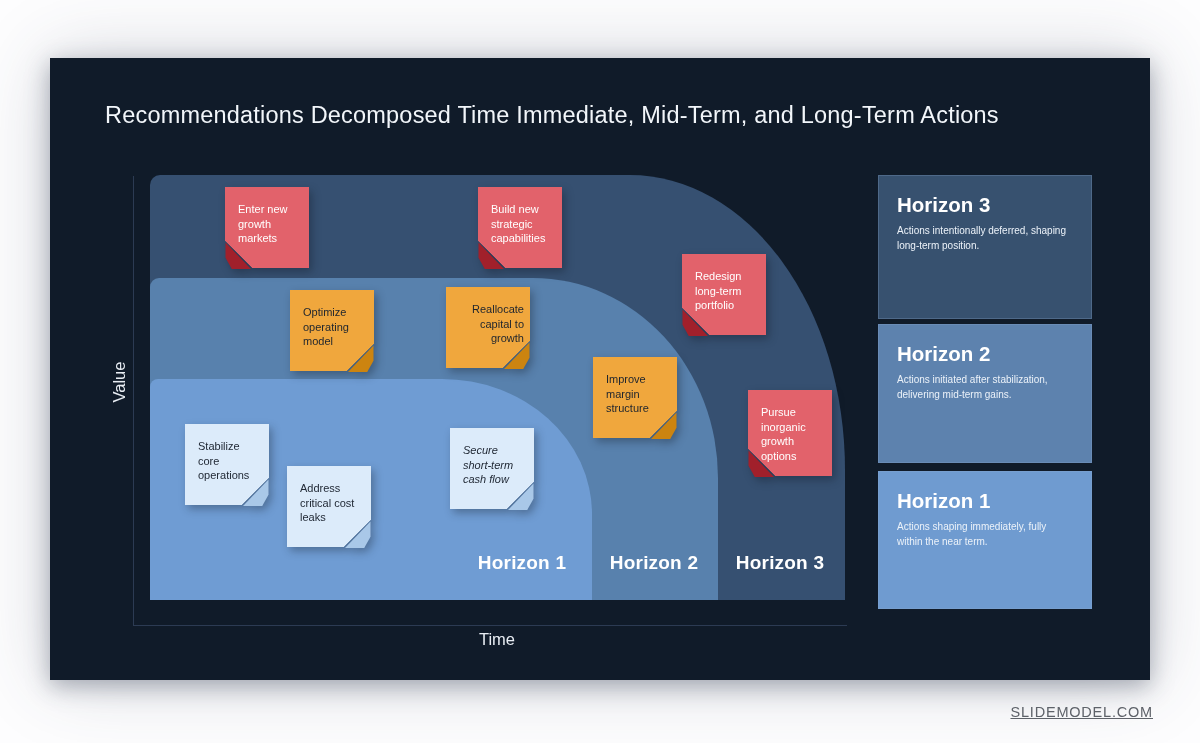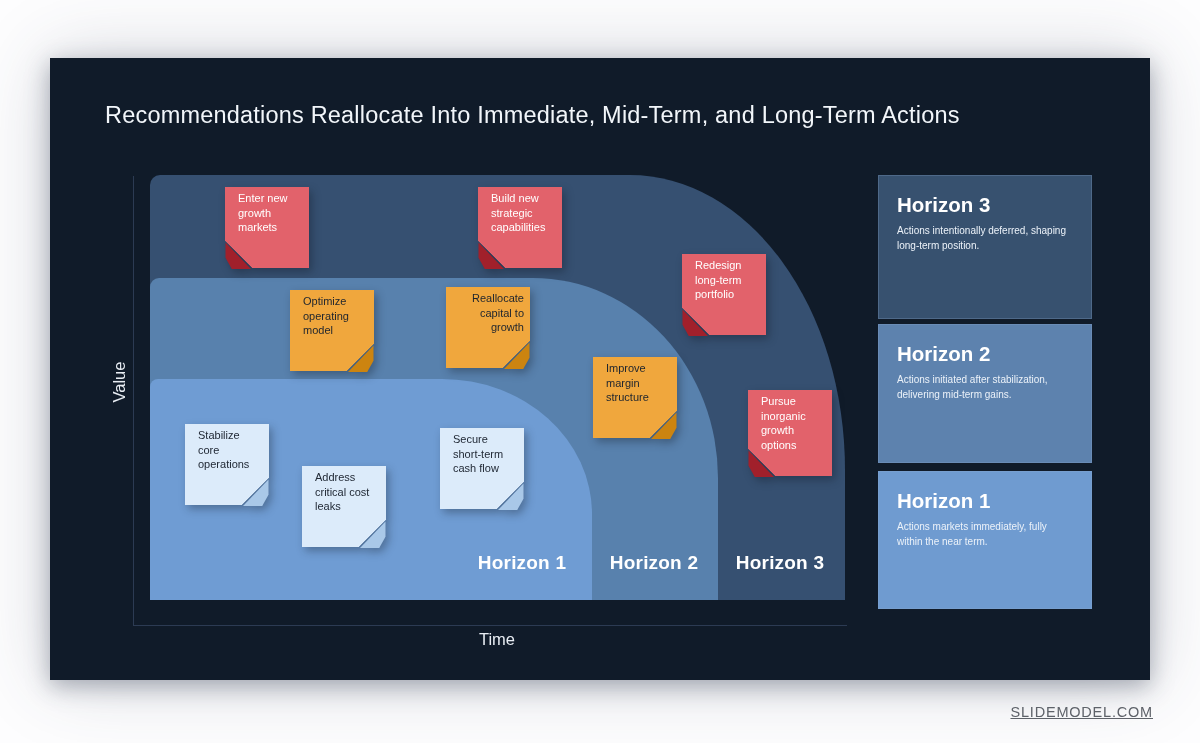--- a/index.html
+++ b/index.html
@@ -63,21 +63,21 @@
     position: absolute; top: 494px; width: 150px; text-align: center;
     color: #ffffff; font-size: 19px; font-weight: bold; letter-spacing: .2px;
   }
   .band-label.l1 { left: 397px; }
   .band-label.l2 { left: 529px; }
   .band-label.l3 { left: 655px; }
 
   
   .note {
     position: absolute; width: 84px; height: 81px;
-    padding: 4px 6px 6px 13px;
+    padding: 15px 6px 6px 13px;
     font-size: 11px; line-height: 1.32;
     filter: drop-shadow(3px 4px 4px rgba(8,14,24,.32));
   }
   .note .fold {
     position: absolute; width: 26px; height: 27px; bottom: -1px;
   }
   
   .note.red {
     background: linear-gradient(45deg, rgba(0,0,0,0) 19px, #e2626b 19.5px);
     color: #ffffff;
@@ -108,22 +108,22 @@
   }
 
   .n1  { left: 175px; top: 129px; }
   .n2  { left: 428px; top: 129px; }
   .n3  { left: 632px; top: 196px; }
   .n4  { left: 698px; top: 320px; height: 86px; margin-top: 12px; }
   .n5  { left: 240px; top: 232px; }
   .n6  { left: 396px; top: 229px; text-align: right; }
   .n7  { left: 543px; top: 299px; }
   .n8  { left: 135px; top: 366px; }
-  .n9  { left: 252px; top: 408px; }
-  .n10 { left: 390px; top: 370px; }
+  .n9  { left: 237px; top: 408px; }
+  .n10 { left: 400px; top: 370px; font-style: italic; }
 
   
   .card {
     position: absolute; left: 828px; width: 214px;
     padding: 17px 18px;
     border: 1px solid rgba(140,170,205,.28);
     color: #ffffff;
   }
   .card-1 { top: 117px; height: 144px; background: #37516f; }
   .card-2 { top: 266px; height: 139px; background: #5d82ae; }
@@ -135,21 +135,21 @@
   .watermark {
     position: absolute; right: 47px; top: 704px;
     font-size: 14.5px; letter-spacing: .8px; color: #5e6269; text-decoration: underline;
   }
 </style>
 </head>
 <body>
 
 <div class="slide">
 
-  <div class="slide-title">Recommendations Reallocate Into Immediate, Mid-Term, and Long-Term Actions</div>
+  <div class="slide-title">Recommendations Decomposed Time Immediate, Mid-Term, and Long-Term Actions</div>
 
   <div class="y-axis-line"></div>
   <div class="x-axis-line"></div>
   <div class="y-axis-label">Value</div>
   <div class="x-axis-label">Time</div>
 
   <div class="band band-h3"></div>
   <div class="band band-h2"></div>
   <div class="band band-h1"></div>
 
@@ -201,18 +201,18 @@
   <div class="card card-1">
     <div class="card-title">Horizon 3</div>
     <div class="card-body">Actions intentionally deferred, shaping long-term position.</div>
   </div>
   <div class="card card-2">
     <div class="card-title">Horizon 2</div>
     <div class="card-body">Actions initiated after stabilization, delivering mid-term gains.</div>
   </div>
   <div class="card card-3">
     <div class="card-title">Horizon 1</div>
-    <div class="card-body">Actions markets immediately, fully within the near term.</div>
+    <div class="card-body">Actions shaping immediately, fully within the near term.</div>
   </div>
 
 </div>
 
 <div class="watermark">SLIDEMODEL.COM</div>
 
 </body></html>

